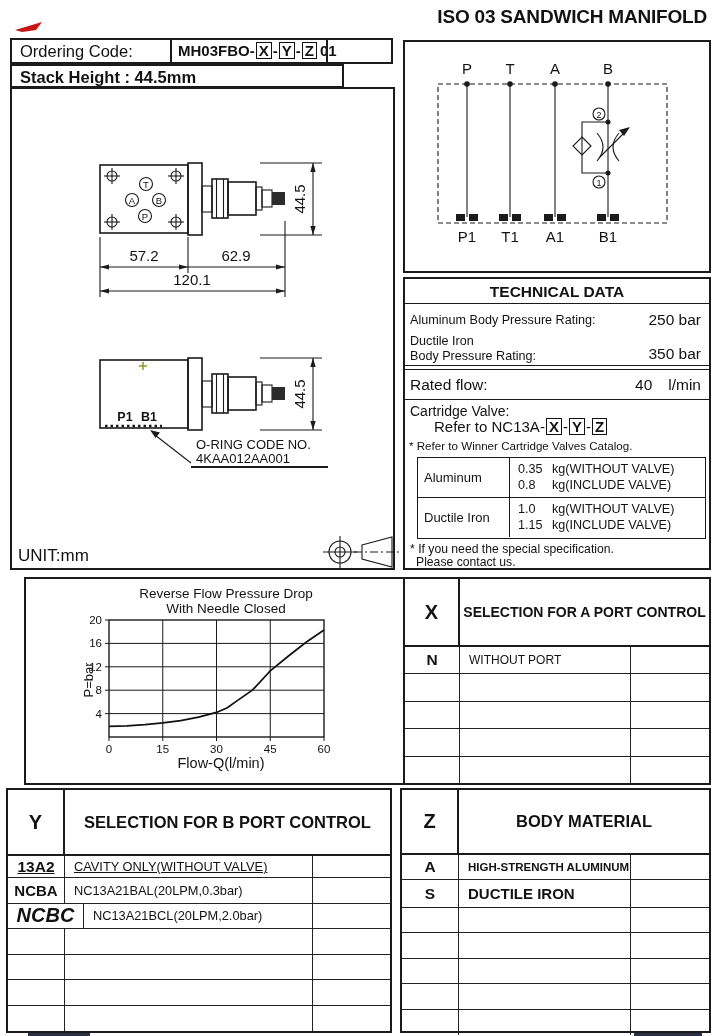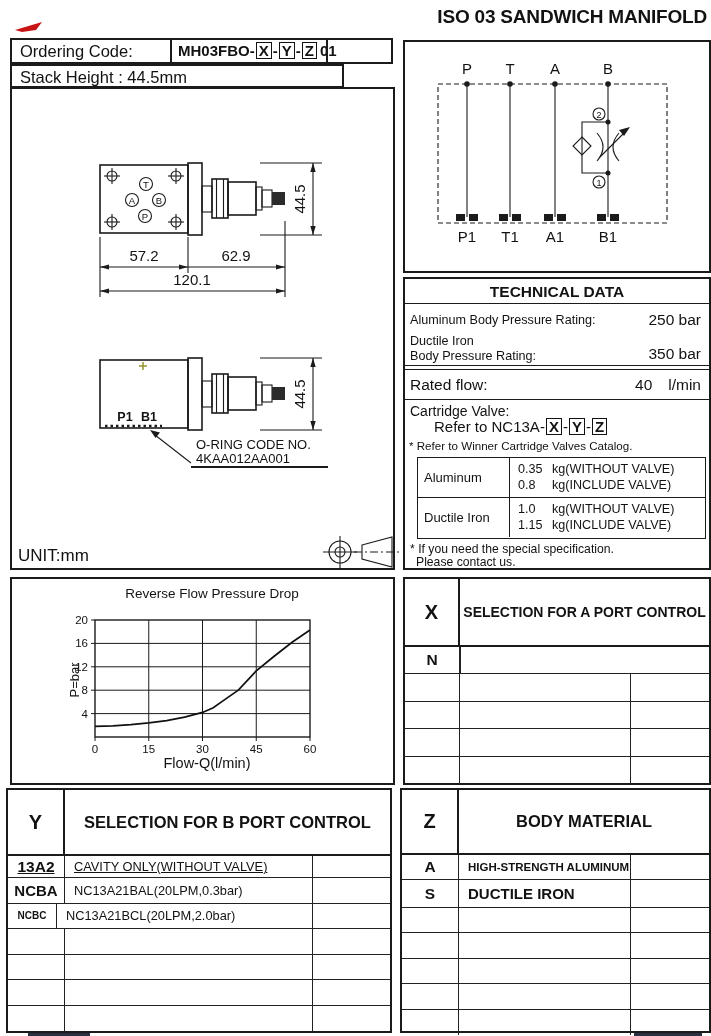--- a/index.html
+++ b/index.html
@@ -11,21 +11,21 @@
   svg text{font-family:"Liberation Sans",sans-serif;fill:#121212;}
   .ln{fill:none;stroke:#1b1b1b;stroke-width:1.6;}
   .lt{fill:none;stroke:#1b1b1b;stroke-width:1.1;}
   .fb{fill:#1b1b1b;stroke:none;}
   .page-title{position:absolute;top:6px;right:4px;font-size:19px;font-weight:bold;letter-spacing:-0.2px;}
   .bx{display:inline-block;border:1.6px solid #111;padding:0 2px;margin:0 1px;line-height:1.02;font-weight:bold;}
   
   .oc-label{position:absolute;left:8px;top:2px;font-size:16.5px;}
   .oc-cell{position:absolute;top:0;bottom:0;border-left:2px solid #1b1b1b;}
   .oc-code{position:absolute;left:166px;top:2px;font-size:15px;font-weight:bold;}
-  .stack-text{position:absolute;left:8px;top:2px;font-size:16.5px;}
+  .stack-text{position:absolute;left:8px;top:2px;font-size:16.5px;font-weight:bold;}
   
   .t-title{position:absolute;top:0;left:0;right:0;height:25px;border-bottom:1.8px solid #1b1b1b;
            text-align:center;font-weight:bold;font-size:15.5px;padding-top:4px;box-sizing:border-box;}
   .t-row{position:absolute;left:5px;right:8px;display:flex;justify-content:space-between;}
   .t-lab{font-size:12.6px;}
   .t-val{font-size:15.5px;}
   .t-dbl{position:absolute;left:0;right:0;top:86px;height:3.4px;border-top:1.6px solid #1b1b1b;border-bottom:1.6px solid #1b1b1b;}
   .t-hr{position:absolute;left:0;right:0;top:120px;border-top:1.6px solid #1b1b1b;}
   .wt{position:absolute;left:12px;right:3px;top:178px;height:82px;border:1.8px solid #1b1b1b;box-sizing:border-box;}
   .wt-row{display:flex;height:39px;}
@@ -290,22 +290,23 @@
         <div class="wt-body">
           <span class="wt-num">1.0</span><span>kg(WITHOUT VALVE)</span><br>
           <span class="wt-num">1.15</span><span>kg(INCLUDE VALVE)</span>
         </div>
       </div>
     </div>
     <div class="foot" style="top:263px;">* If you need the special specification.</div>
     <div class="foot" style="top:276px;left:11px;">Please contact us.</div>
   </div>
 
-  <div class="box" style="left:10px;top:577px;width:385px;height:208px;">
+  <div class="box" style="left:24px;top:577px;width:385px;height:208px;">
     <div class="chart-title" style="top:7px;">Reverse Flow Pressure Drop</div>
+    <div class="chart-title" style="top:22px;">With Needle Closed</div>
     <div class="chart-ylabel">P=bar</div>
     <div class="chart-xlabel" style="top:176px;">Flow-Q(l/min)</div>
     <svg id="chart-svg" class="abs" style="left:-2px;top:-2px;" width="385" height="208">
         <line class="grid" x1="85" y1="160" x2="85" y2="164"></line>
         <text class="tick" x="85" y="176" text-anchor="middle">0</text>
         <line class="grid" x1="138.75" y1="160" x2="138.75" y2="43"></line>
         <line class="grid" x1="138.75" y1="160" x2="138.75" y2="164"></line>
         <text class="tick" x="138.75" y="176" text-anchor="middle">15</text>
         <line class="grid" x1="192.5" y1="160" x2="192.5" y2="43"></line>
         <line class="grid" x1="192.5" y1="160" x2="192.5" y2="164"></line>
@@ -334,20 +335,21 @@
       </svg>
   </div>
 
   <div class="box" style="left:403px;top:577px;width:308px;height:208px;">
     <div class="sel-header" style="height:68px;">
       <div class="sel-code" style="width:55px;font-size:20px;">X</div>
       <div class="sel-title" style="font-size:14px;">SELECTION FOR A PORT CONTROL</div>
     </div>
     <div class="sel-row" style="height:27px;">
       <div class="c1" style="width:55px;font-size:15.5px;">N</div>
+      <div class="c2" style="font-size:12px;">WITHOUT PORT</div>
       <div class="c3" style="width:79px;"></div>
     </div>
     <div class="sel-row" style="height:27.5px;">
         <div class="c1" style="width:55px;"></div>
         <div class="c2"></div>
         <div class="c3" style="width:79px;"></div>
       </div>
     <div class="sel-row" style="height:27.5px;">
         <div class="c1" style="width:55px;"></div>
         <div class="c2"></div>
@@ -374,21 +376,21 @@
         <div class="c1" style="width:57px;font-size:15.5px;">13A2</div>
         <div class="c2" style="font-size:12.8px;">CAVITY ONLY(WITHOUT VALVE)</div>
         <div class="c3" style="width:78px;"></div>
       </div>
     <div class="sel-row" style="height:25.5px;">
         <div class="c1" style="width:57px;font-size:15px;">NCBA</div>
         <div class="c2" style="font-size:12.8px;">NC13A21BAL(20LPM,0.3bar)</div>
         <div class="c3" style="width:78px;"></div>
       </div>
     <div class="sel-row" style="height:25.5px;">
-        <div class="c1" style="width:49px;font-size:10px;">NCBC</div>
+        <div class="c1" style="width:76px;font-size:20px;font-style:italic;">NCBC</div>
         <div class="c2" style="font-size:12.8px;">NC13A21BCL(20LPM,2.0bar)</div>
         <div class="c3" style="width:78px;"></div>
       </div>
     <div class="sel-row" style="height:25.5px;">
         <div class="c1" style="width:57px;"></div>
         <div class="c2"></div>
         <div class="c3" style="width:78px;"></div>
       </div>
     <div class="sel-row" style="height:25.5px;">
         <div class="c1" style="width:57px;"></div>

